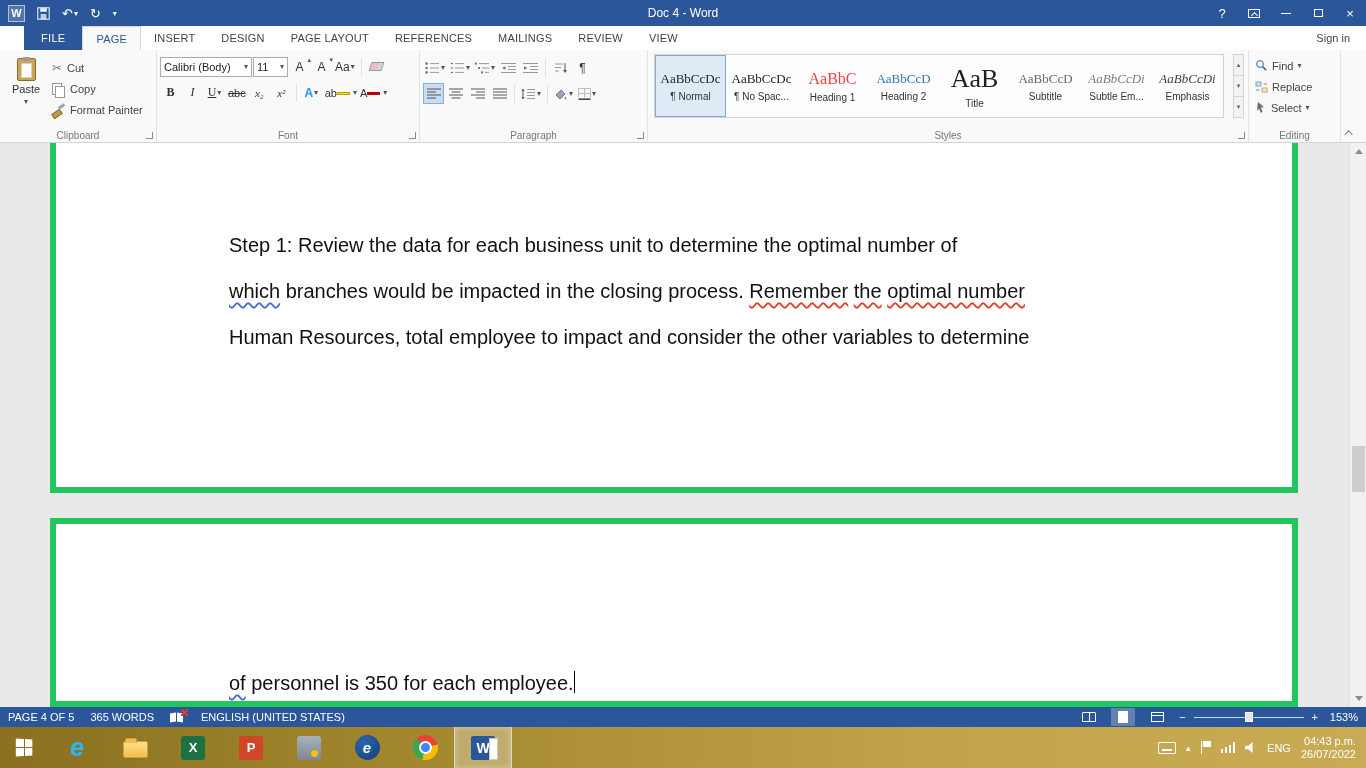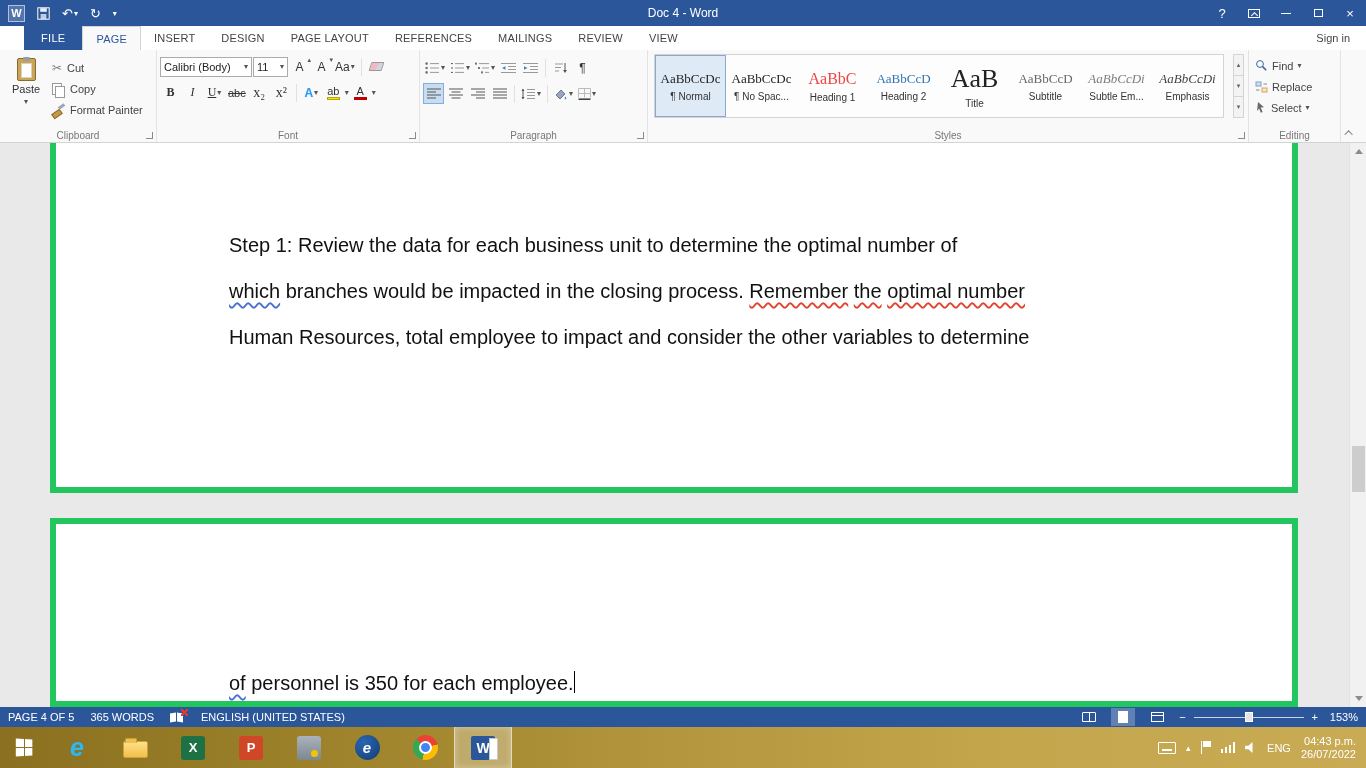--- a/index.html
+++ b/index.html
@@ -57,23 +57,23 @@
   
   .g-font { width:263px; display:flex; flex-direction:column; gap:5px; padding-top:6px; }
   .combo { background:#fff; border:1px solid #ababab; height:20px; display:flex; align-items:center; font-size:11px; color:#222; padding:0 3px; gap:3px; }
   .combo .mini { margin-left:auto; font-size:8px; color:#555; }
   .cb-name { width:92px; }
   .cb-size { width:35px; }
   .glyph-b { font-weight:bold; font-family:"Liberation Serif", serif; }
   .glyph-i { font-style:italic; font-family:"Liberation Serif", serif; }
   .glyph-u { text-decoration:underline; font-family:"Liberation Serif", serif; }
   .glyph-strike { text-decoration:line-through; font-size:11px; }
-  .glyph-sub, .glyph-sup { font-size:14px; font-family:"Liberation Serif", serif; }
+  .glyph-sub, .glyph-sup { font-size:11px; font-family:"Liberation Serif", serif;font-style:italic; }
   .glyph-fx { color:#2d9bf0; font-weight:bold; text-shadow:0 0 1px #9fd1f7; }
-  .stackbtn { display:flex; flex-direction:column; align-items:center; justify-content:center; line-height:10px; }
+  .stackbtn { display:flex; align-items:center; justify-content:center; line-height:10px; }
   .stackbtn .t { font-size:11px; color:#333; }
   .stackbtn .bar { width:13px; height:3px; margin-top:1px; }
   .bar-yellow { background:#fce303; border:1px solid #b5a410; }
   .bar-red { background:#c00000; }
   .grow-shrink { position:relative; font-size:12px; }
   .grow-shrink .mini { position:absolute; top:0; right:-1px; font-size:7px; }
   .ic-eraser { width:13px; height:9px; background:linear-gradient(105deg,#f3b8c3 55%,#cfd6e2 55%); transform:skewX(-18deg); border:1px solid #999; border-radius:1px; }
 
   
   .g-paragraph { width:228px; display:flex; flex-direction:column; gap:5px; padding-top:7px; }

